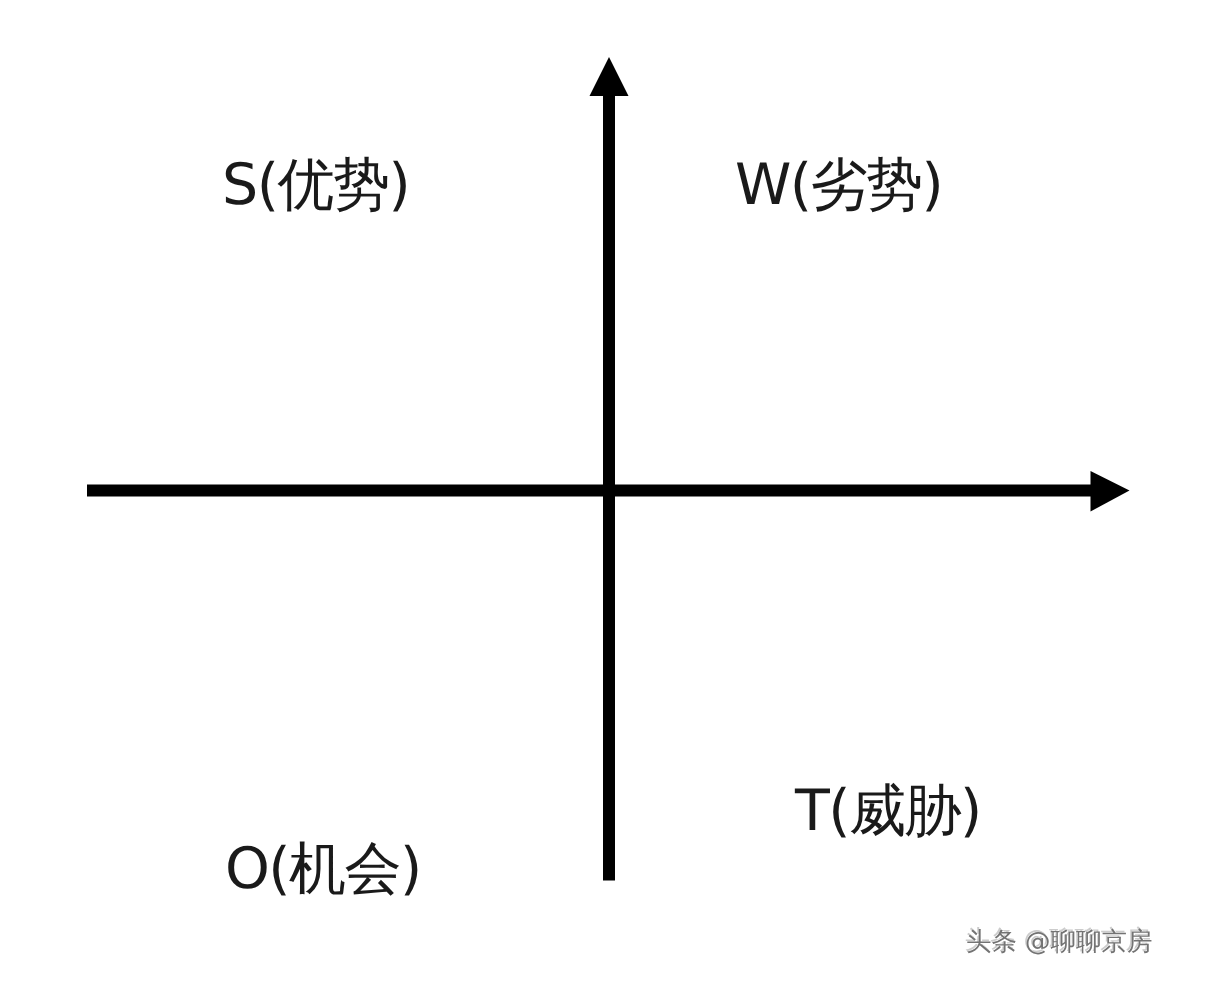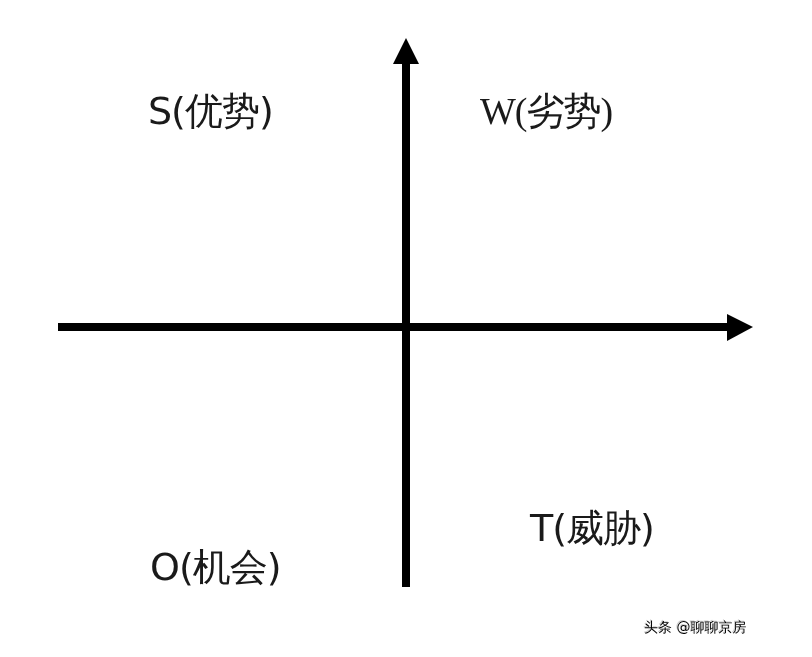--- a/index.html
+++ b/index.html
@@ -1,28 +1,28 @@
 <!DOCTYPE html>
 <html><head>
   <meta charset="utf-8">
   <style>
     html, body { margin: 0; padding: 0; }
     body { width: 812px; height: 657px; background: #ffffff; position: relative; overflow: hidden; font-family: "DejaVu Sans", "Liberation Sans", sans-serif; }
     .axes { position: absolute; left: 0; top: 0; }
-    .label { position: absolute; font-size: 38px; color: #1a1a1a; white-space: nowrap; line-height: 1; letter-spacing: -1px; }
-    .watermark { position: absolute; font-size: 14px; color: #000000; white-space: nowrap; line-height: 1; text-shadow: 1px 1px 0 #fff, -1px -1px 0 #ccc; }
+    .label { position: absolute; font-size: 38px; color: #1a1a1a; white-space: nowrap; line-height: 1; letter-spacing: -1px; margin-top: 12px; }
+    .watermark { position: absolute; font-size: 17px; color: #737373; white-space: nowrap; line-height: 1; text-shadow: 1px 1px 0 #fff, -1px -1px 0 #ccc; }
   </style>
 </head>
 <body>
 
 <svg class="axes" width="812" height="657" viewBox="0 0 812 657">
   <rect x="402" y="60" width="8" height="527" fill="#000"></rect>
   <polygon points="406,38 393,64 419,64" fill="#000"></polygon>
   <rect x="58" y="323" width="672" height="8" fill="#000"></rect>
   <polygon points="753,327 727,314 727,341" fill="#000"></polygon>
 </svg>
 
 <div class="label" style="left:148px; top:92px;">S(优势)</div>
-<div class="label" style="left:480px; top:92px;font-family:Liberation Serif, serif;">W(劣势)</div>
+<div class="label" style="left:490px; top:92px;">W(劣势)</div>
 <div class="label" style="left:150px; top:548px;">O(机会)</div>
 <div class="label" style="left:530px; top:509px;">T(威胁)</div>
 
 <div class="watermark" style="left:644px; top:620px;">头条 @聊聊京房</div>
 
 </body></html>

